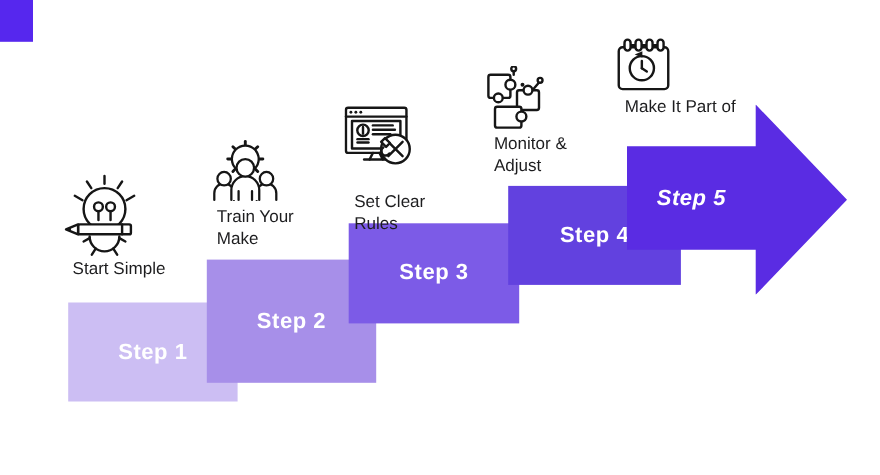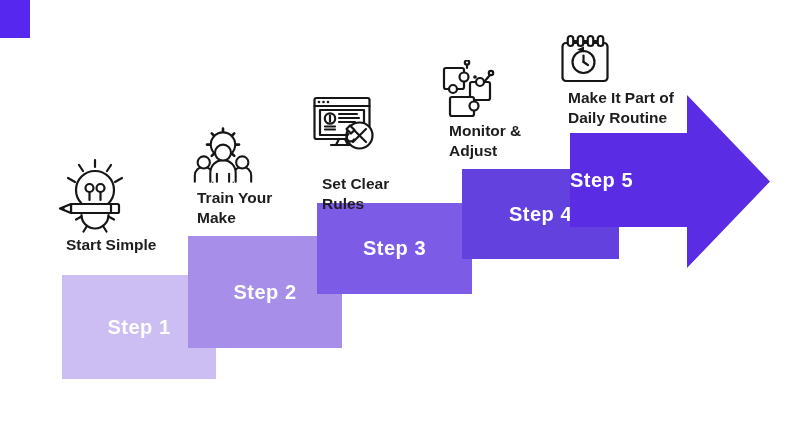--- a/index.html
+++ b/index.html
@@ -8,34 +8,34 @@
     font-family:"Liberation Sans","DejaVu Sans",sans-serif;
     position:relative;
   }
   .stage{position:absolute;left:0;top:0;width:800px;height:432px;}
   .corner-square{position:absolute;left:0;top:0;width:30px;height:38px;}
   .step-box{position:absolute;display:flex;align-items:center;justify-content:center;}
   .step-label{
     color:#ffffff;font-size:20px;font-weight:700;letter-spacing:.5px;
     text-align:center;
   }
-  .box1{left:62px;top:275px;width:154px;height:104px;z-index:1;}
+  .box1{left:62px;top:275px;width:154px;height:90px;z-index:1;}
   .box2{left:188px;top:236px;width:154px;height:112px;z-index:2;}
   .box3{left:317px;top:203px;width:155px;height:91px;z-index:3;}
   .box4{left:462px;top:169px;width:157px;height:90px;z-index:4;}
   .arrow{
     position:absolute;left:570px;top:95px;width:200px;height:173px;z-index:5;
     clip-path:polygon(0px 38px,117px 38px,117px 0px,200px 86.5px,117px 173px,117px 132px,0px 132px);
   }
   .arrow-label-wrap{
     position:absolute;left:0;top:38px;width:117px;height:94px;
-    display:flex;align-items:center;justify-content:flex-start;
+    display:flex;align-items:center;justify-content:center;font-style:italic;
   }
   .caption{
-    position:absolute;color:#1d1d1f;font-size:15.5px;font-weight:700;
+    position:absolute;color:#1d1d1f;font-size:15.5px;font-weight:400;
     line-height:20px;z-index:6;white-space:nowrap;
   }
   .cap1{left:66px;top:235px;}
   .cap2{left:197px;top:188px;}
   .cap3{left:322px;top:162px;margin-top:12px;}
   .cap4{left:449px;top:121px;}
   .cap5{left:568px;top:88px;}
   .icon{position:absolute;z-index:6;}
   .ic1{left:58px;top:157px;width:74px;height:76px;}
   .ic2{left:192px;top:124px;width:62px;height:60px;}
@@ -173,21 +173,20 @@
     </svg>
   </div>
 
   <div class="arrow" style="background-color: rgb(90, 44, 227);">
     <div class="arrow-label-wrap">
       <span class="step-label">Step 5</span>
     </div>
   </div>
   <div class="caption cap5">
     <div>Make It Part of</div>
-    <div>Daily Routine</div>
   </div>
   <div class="icon ic5">
     <svg viewBox="0 0 50 50">
       <path d="M8 7 H42" stroke-width="1.8"></path>
       <rect class="f" x="2.5" y="9" width="45" height="38" rx="3.5"></rect>
       <rect class="f" x="7.75" y="2" width="5.5" height="10" rx="2.75" stroke-width="2"></rect>
       <rect class="f" x="17.75" y="2" width="5.5" height="10" rx="2.75" stroke-width="2"></rect>
       <rect class="f" x="27.75" y="2" width="5.5" height="10" rx="2.75" stroke-width="2"></rect>
       <rect class="f" x="37.75" y="2" width="5.5" height="10" rx="2.75" stroke-width="2"></rect>
       <circle class="f" cx="23.5" cy="28" r="11"></circle>

